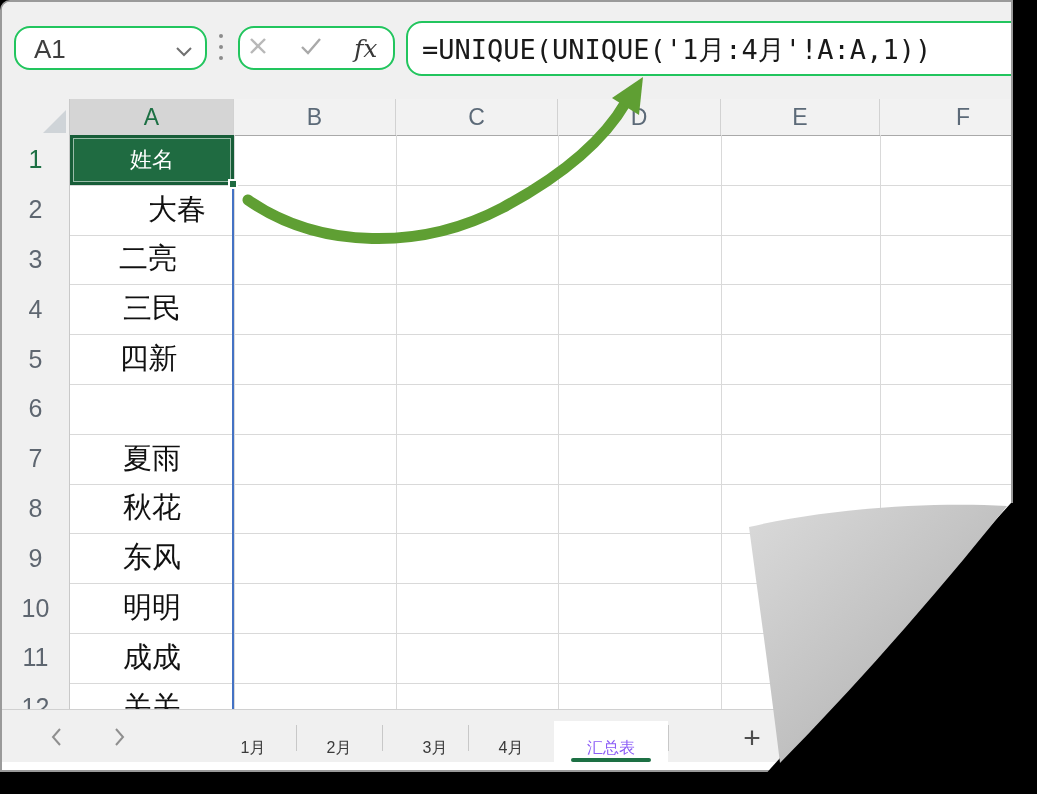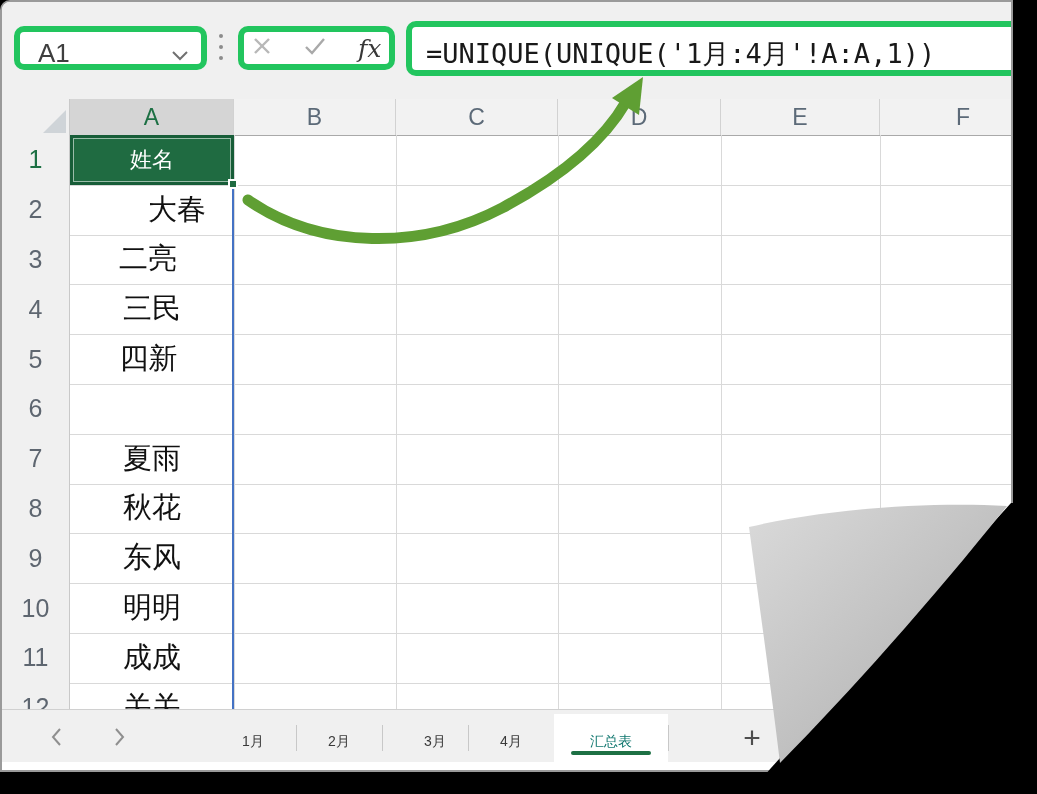--- a/index.html
+++ b/index.html
@@ -4,21 +4,21 @@
 <style>
   html,body{margin:0;padding:0;background:#000;}
   *{box-sizing:border-box;}
   #stage{position:relative;width:1037px;height:794px;background:#000;overflow:hidden;
          font-family:"Liberation Sans",sans-serif;}
   
   #page{position:absolute;left:0;top:0;width:1013px;height:772px;background:#fff;
         border:2px solid #9a9a9a;border-radius:10px 0 0 0;overflow:hidden;}
   
   #toolbar{position:absolute;left:0;top:0;width:100%;height:97px;background:#f0f0f0;}
-  .tb-box{position:absolute;background:#fff;border:6px solid #22c55e;border-radius:10px;}
+  .tb-box{position:absolute;background:#fff;border:2px solid #22c55e;border-radius:16px;}
   #name-box{left:12px;top:24px;width:193px;height:44px;}
   #name-box-value{position:absolute;left:18px;top:0;line-height:42px;font-size:26px;color:#3f3f3f;}
   #name-box-chev{position:absolute;right:12px;top:16px;}
   #sep-dots{position:absolute;left:217px;top:32px;width:4px;height:30px;}
   #sep-dots i{display:block;width:4px;height:4px;border-radius:50%;background:#8c8c8c;margin:0 0 7px 0;}
   #fx-box{left:236px;top:24px;width:157px;height:44px;display:flex;align-items:center;
           justify-content:space-evenly;padding:0 8px;gap:32px;}
   #fx-label{font-family:"DejaVu Serif","Liberation Serif",serif;font-style:italic;
             font-size:25px;color:#383838;line-height:1;}
   #formula-box{left:404px;top:19px;width:640px;height:55px;}
@@ -47,24 +47,24 @@
   #fill-handle{position:absolute;width:10px;height:10px;background:var(--green-fill);
                border:2px solid #fff;}
   #spill-line{position:absolute;width:2px;background:var(--spill-blue);}
   
   #arrow-svg{position:absolute;left:0;top:0;pointer-events:none;}
   
   #tabbar{position:absolute;left:0;top:707px;width:1013px;height:55px;background:#f0f0f0;
           border-top:1px solid #d0d0d0;}
   .tab-nav{position:absolute;top:12px;width:30px;height:30px;display:flex;align-items:center;
            justify-content:center;}
-  .sheet-tab{position:absolute;top:4px;height:55px;display:flex;align-items:center;
-             justify-content:center;font-size:14px;color:#3a3a3a;}
+  .sheet-tab{position:absolute;top:11px;height:55px;display:flex;align-items:center;
+             justify-content:center;font-size:16px;color:#3a3a3a;}
   .tab-sep{position:absolute;top:15px;width:1px;height:26px;background:#c8c8c8;}
-  #active-tab{background:#fff;color:#0f766e;}
+  #active-tab{background:#fff;color:#8b5cf6;}
   #active-underline{position:absolute;left:50%;transform:translateX(-50%);top:37px;width:80px;
                     height:4px;border-radius:2px;background:var(--accent);}
   #add-sheet{position:absolute;top:0;left:727px;width:46px;height:55px;display:flex;
              align-items:center;justify-content:center;font-size:30px;color:#4e4e4e;}
   #page-bottom-strip{position:absolute;left:0;top:760px;width:1013px;height:10px;background:#fff;}
   
   #curl-svg{position:absolute;left:0;top:0;pointer-events:none;}
 </style>
 </head>
 <body>

